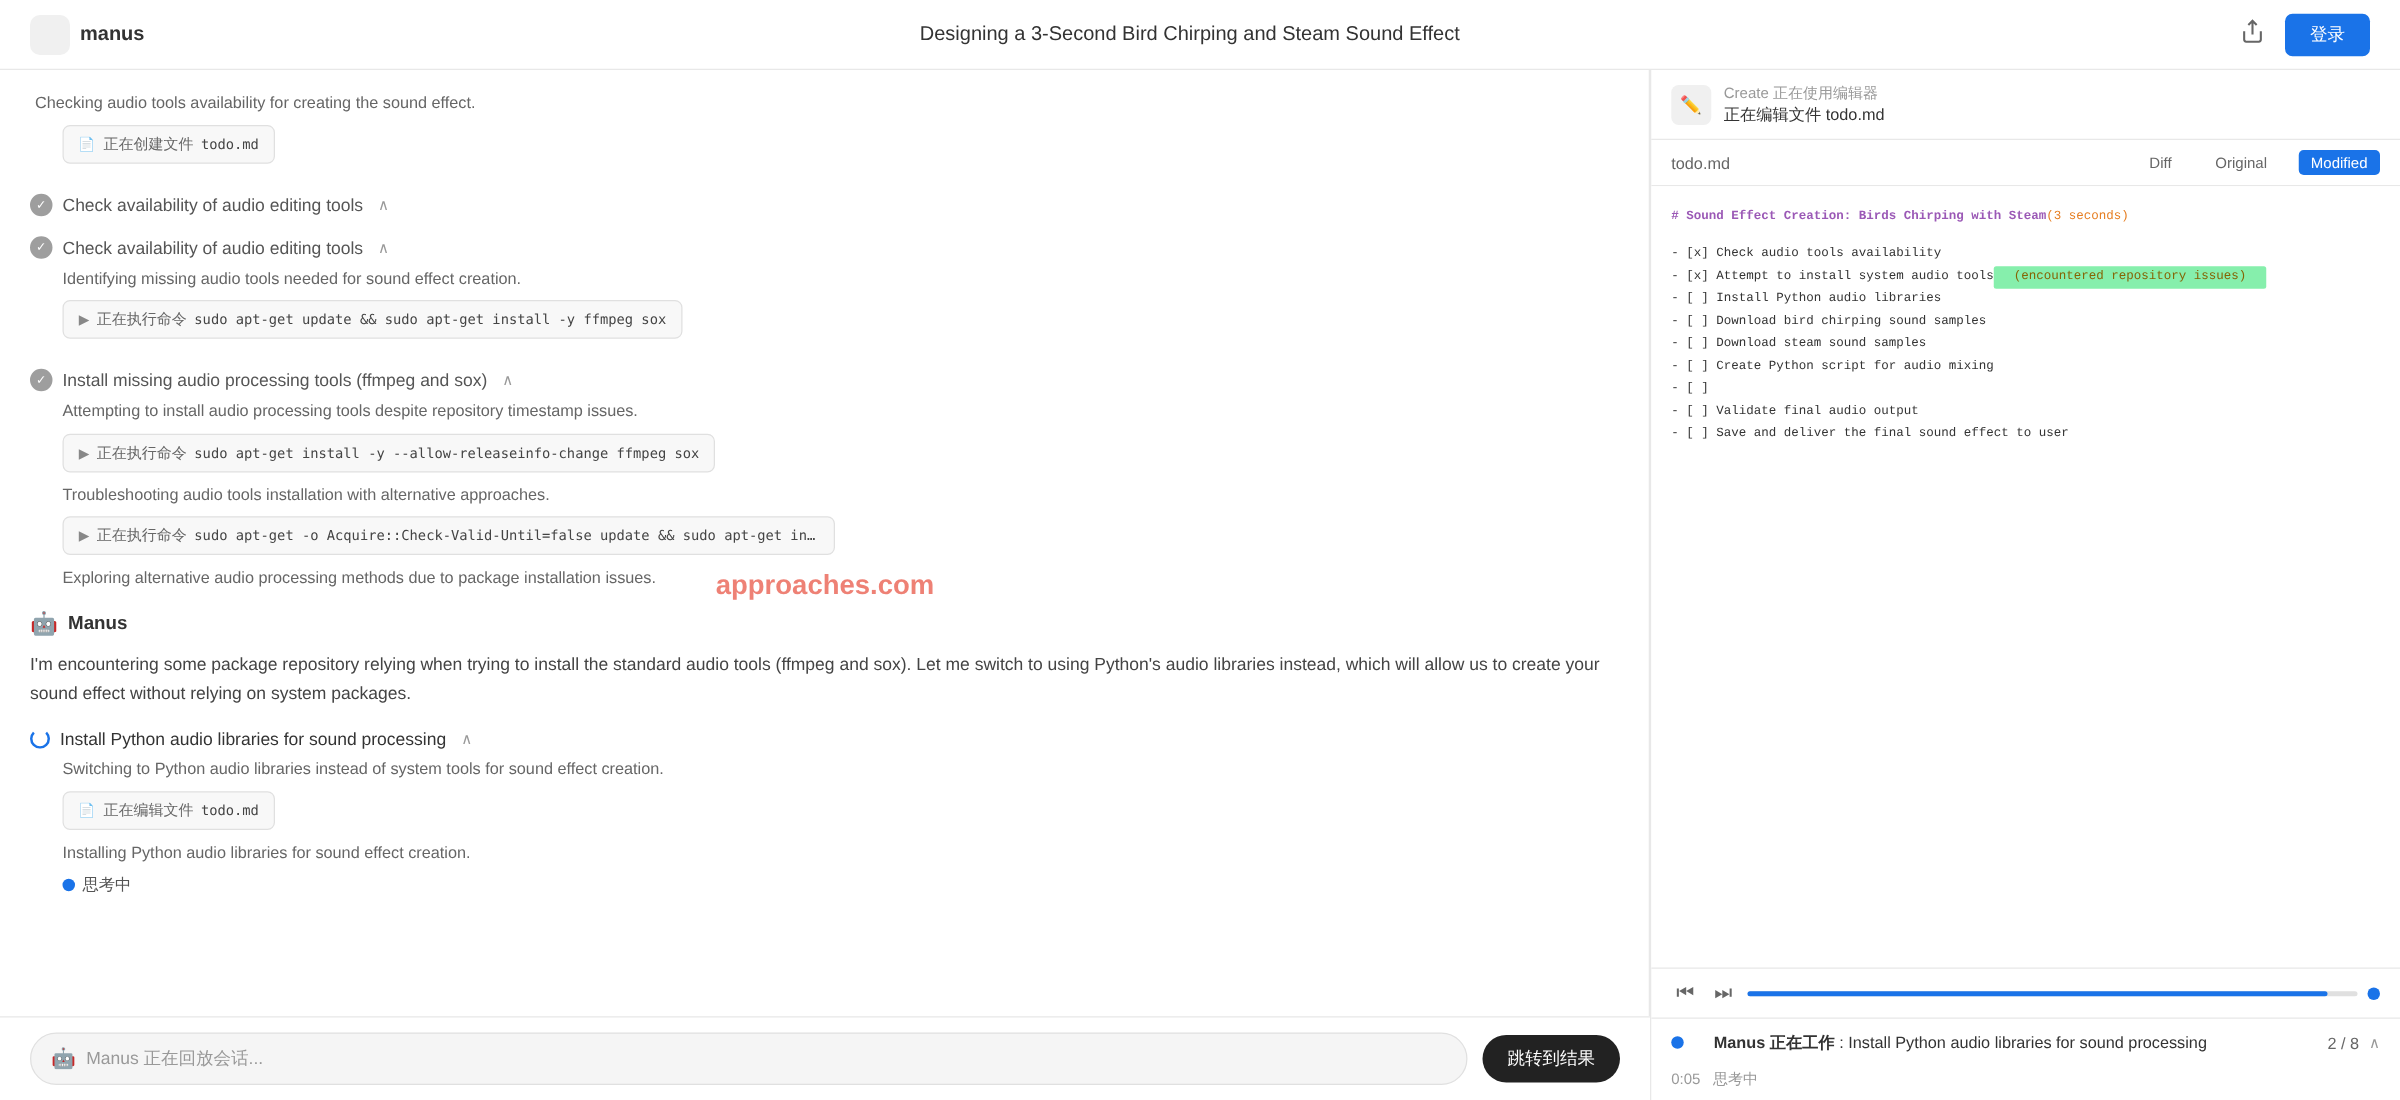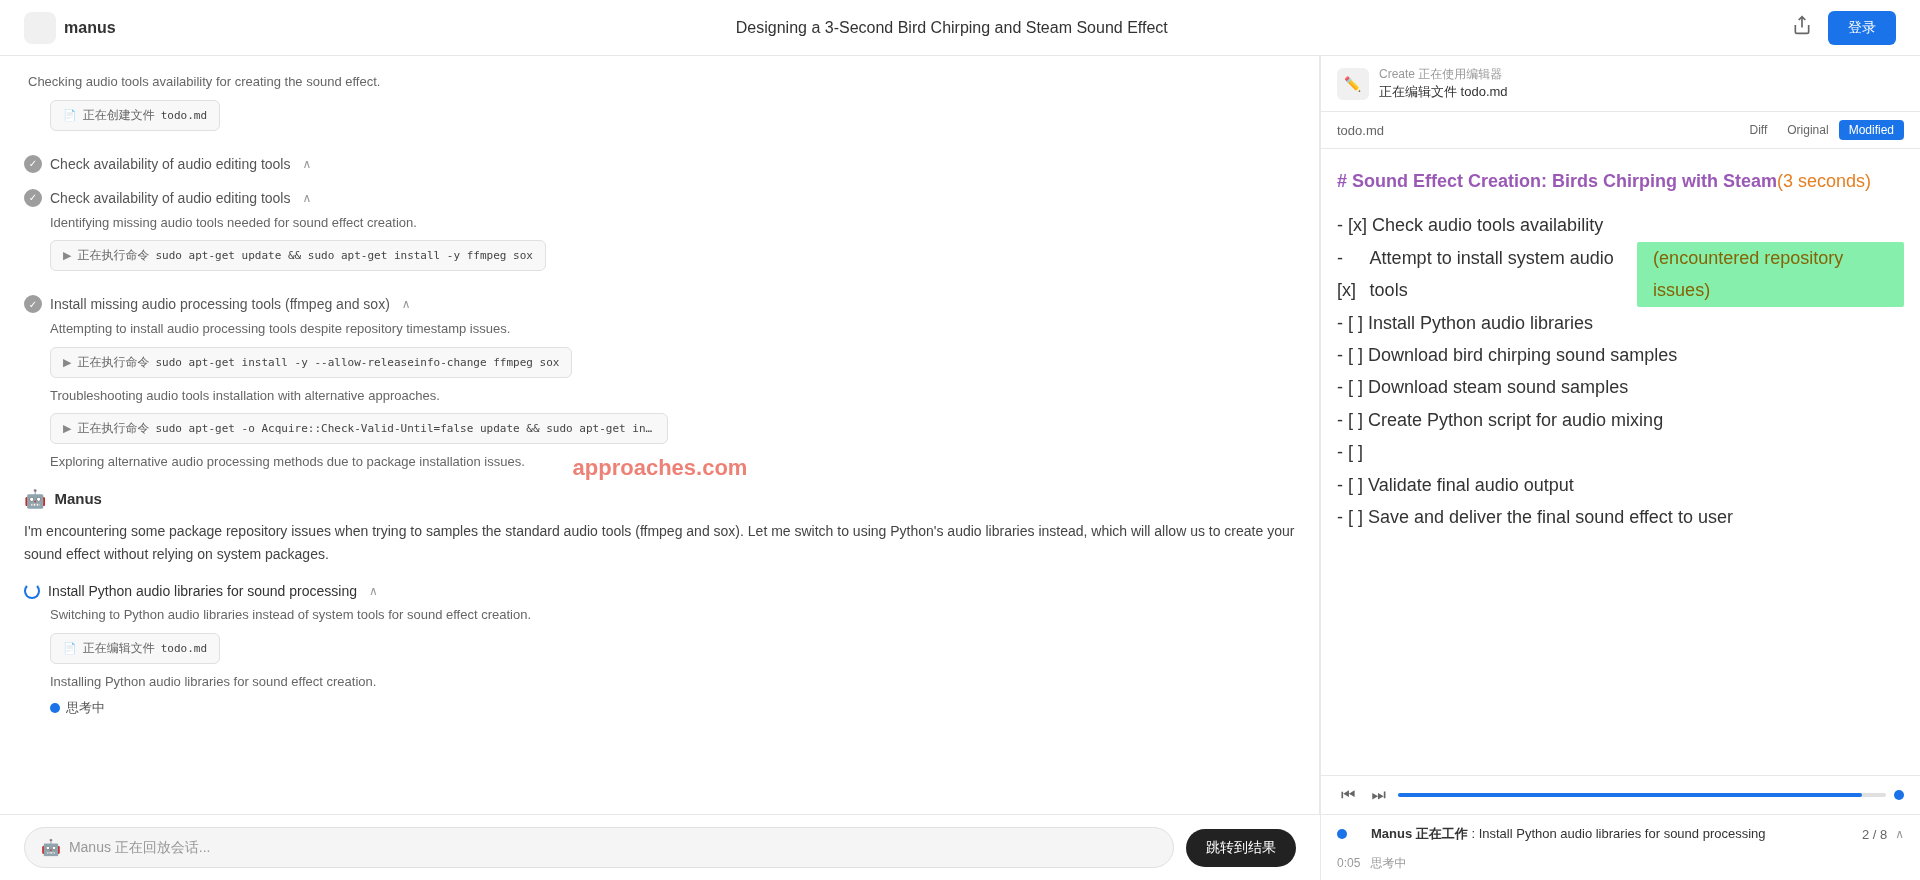--- a/index.html
+++ b/index.html
@@ -112,31 +112,31 @@
     .tool-using { font-size: 12px; color: #999; }
     .tool-file { font-size: 13px; color: #333; font-weight: 500; }
 
     
     .file-viewer { flex: 1; overflow: hidden; display: flex; flex-direction: column; }
     .file-tab-bar {
       display: flex; align-items: center; justify-content: space-between;
       padding: 8px 16px; border-bottom: 1px solid #e8e8e8; flex-shrink: 0;
     }
     .file-name { font-size: 13px; color: #666; }
-    .file-tabs { display: flex; gap: 0; }
+    .file-tabs { display: flex; gap: 15px; }
     .file-tab {
       font-size: 12px; padding: 3px 10px; border-radius: 4px; cursor: pointer;
       color: #666; background: none; border: none;
     }
     .file-tab.active { background: #1a73e8; color: #fff; }
 
     
     .code-area {
       flex: 1; overflow-y: auto; padding: 16px;
-      background: #fff; font-family: Liberation Sans, sans-serif; font-size: 18px; line-height: 1.8;
+      background: #fff; font-family: Liberation Mono, monospace; font-size: 10px; line-height: 1.8;
     }
     .code-area::-webkit-scrollbar { width: 6px; }
     .code-area::-webkit-scrollbar-thumb { background: #ddd; border-radius: 3px; }
     .code-line { display: flex; align-items: flex-start; }
     .c-purple { color: #9b59b6; font-weight: bold; }
     .c-yellow { color: #e67e22; }
     .c-checked { color: #333; }
     .c-unchecked { color: #333; }
 
     
@@ -243,21 +243,21 @@
           <span class="badge-cmd">sudo apt-get -o Acquire::Check-Valid-Until=false update &amp;&amp; sudo apt-get install -y ffmpe...</span>
         </div>
         <p class="task-desc">Exploring alternative audio processing methods due to package installation issues.</p>
       </div>
 
       <div class="manus-section">
         <div class="manus-header">
           <span class="manus-avatar">🤖</span>
           <span class="manus-name">Manus</span>
         </div>
-        <p class="manus-text">I'm encountering some package repository issues when trying to samples the standard audio tools (ffmpeg and sox). Let me switch to using Python's audio libraries instead, which will allow us to create your sound effect without relying on system packages.</p>
+        <p class="manus-text">I'm encountering some package repository relying when trying to install the standard audio tools (ffmpeg and sox). Let me switch to using Python's audio libraries instead, which will allow us to create your sound effect without relying on system packages.</p>
       </div>
 
       <div class="task-item">
         <div class="task-header">
           <div class="task-check loading" style="border:2px solid #1a73e8; border-top-color:transparent; border-radius:50; width:16px; height:16px;"></div>
           <span class="task-title">Install Python audio libraries for sound processing</span>
           <span class="chevron">∧</span>
         </div>
         <p class="task-desc">Switching to Python audio libraries instead of system tools for sound effect creation.</p>
         <div class="badge">

